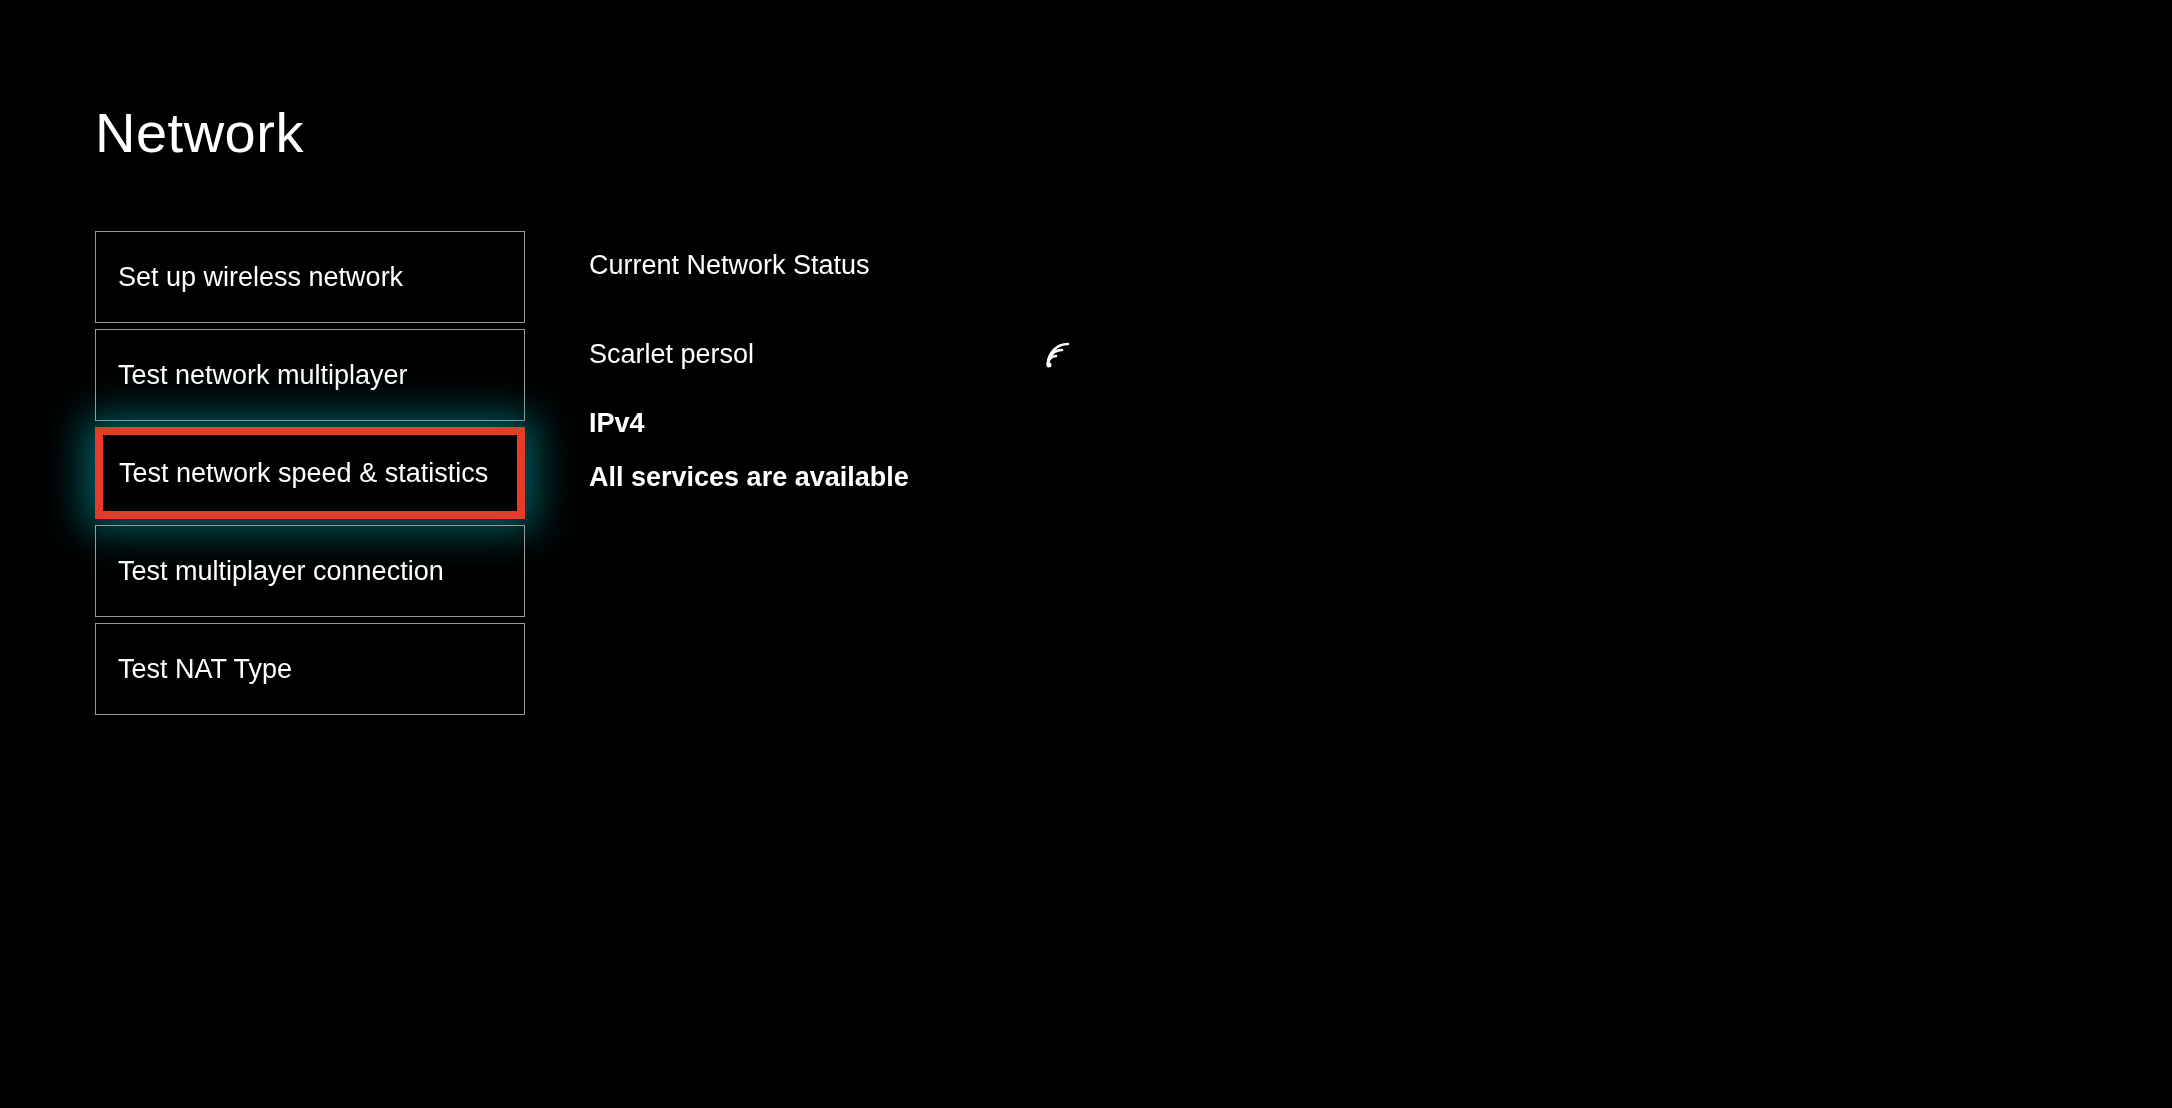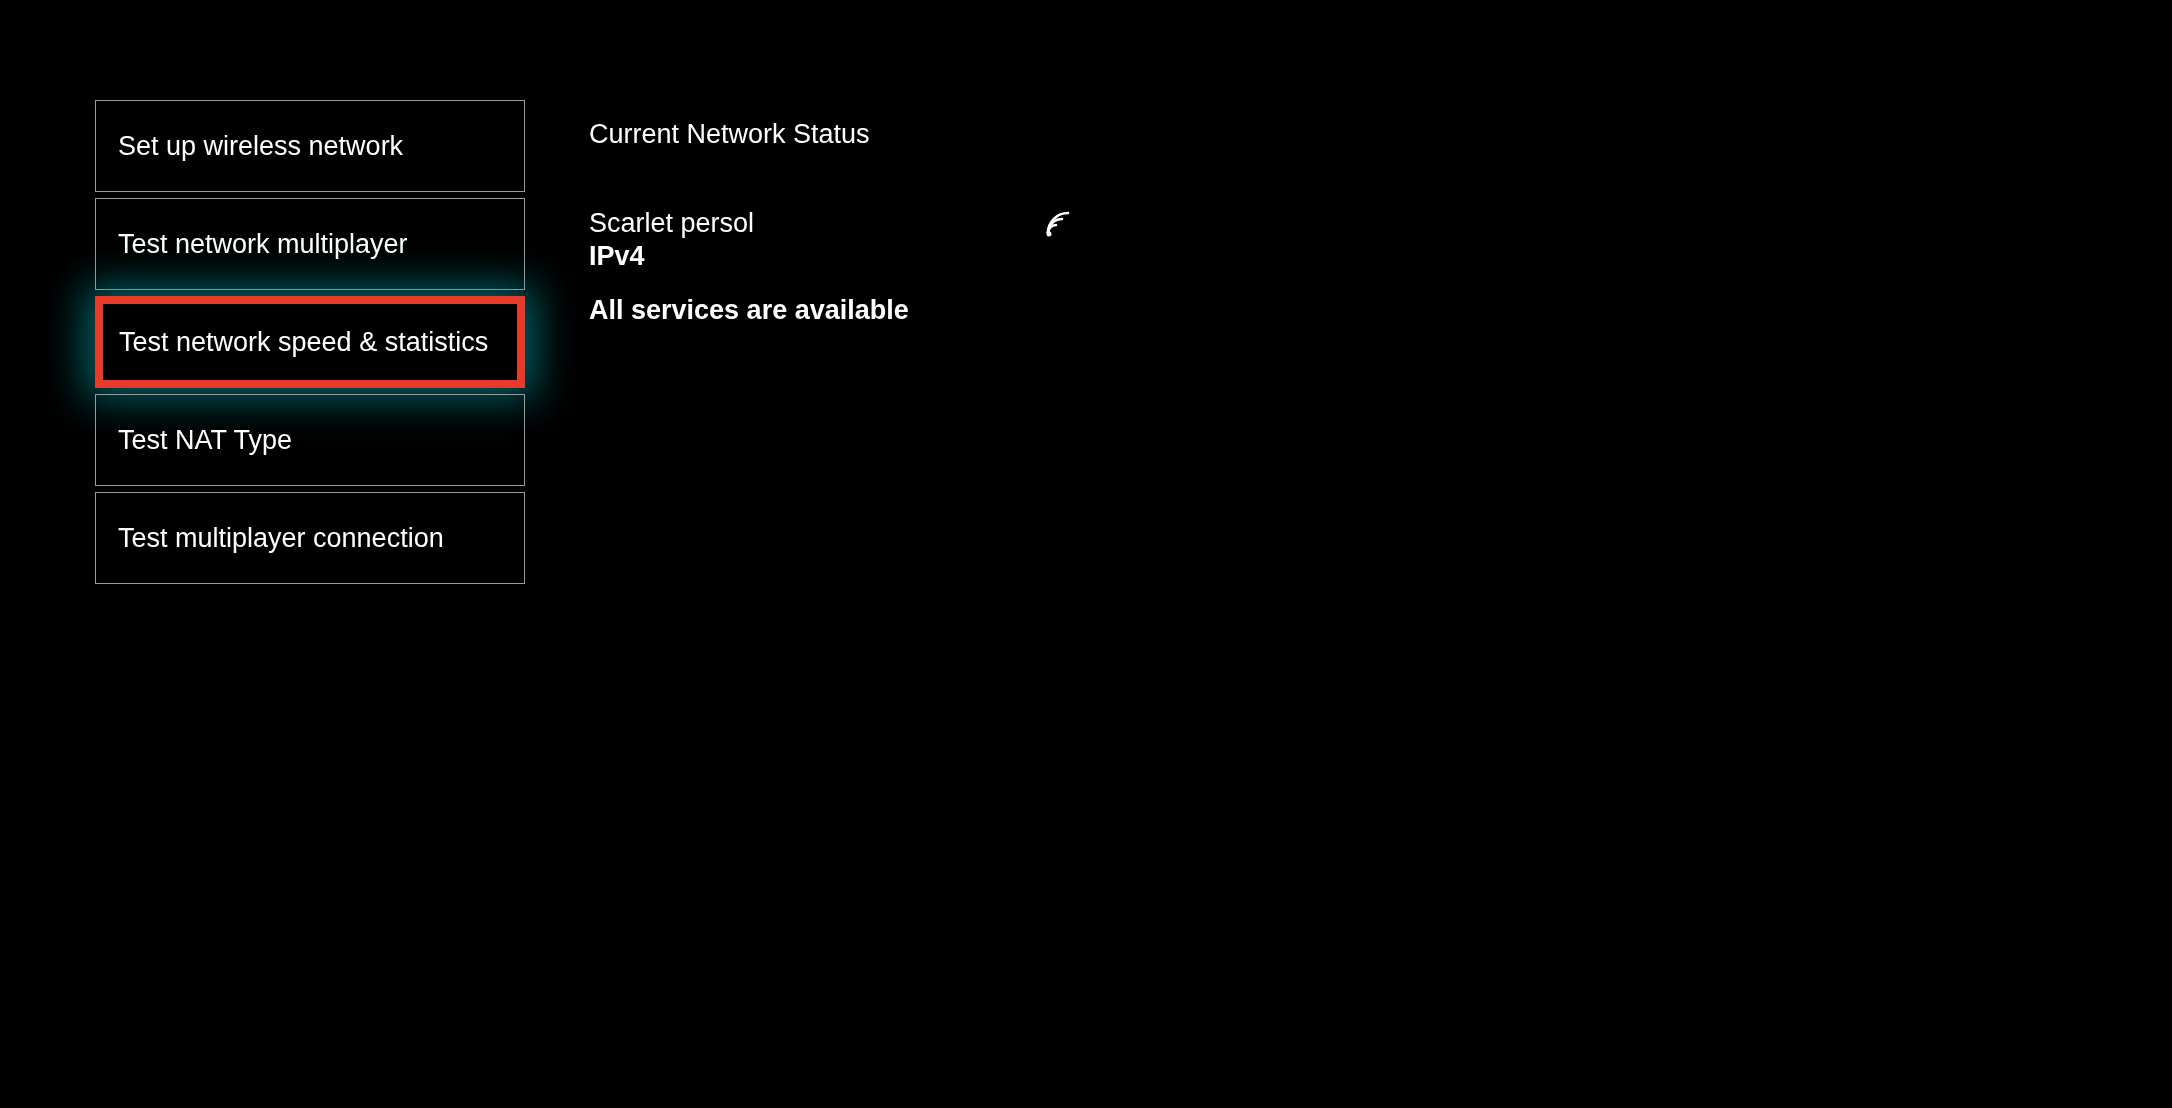--- a/index.html
+++ b/index.html
@@ -58,55 +58,57 @@
       font-weight: 300;
       line-height: 1.2;
     }
     .status-heading {
       margin-bottom: 57px;
     }
     .status-network-row {
       display: flex;
       align-items: center;
       justify-content: space-between;
+      margin-bottom: 36px;
       padding-right: 30px;
     }
     .status-line {
       margin-bottom: 22px;
       font-weight: bold;
     }
     .wifi-icon {
       width: 34px;
       height: 30px;
       display: inline-block;
     }
     .wifi-icon svg { width: 100%; height: 100%; }
   </style>
 </head>
 <body>
 
 <div class="page">
+  <h1 class="page-title">Network</h1>
 
   <div class="content">
 
     <div class="column">
       <button class="menu-item">
         <span>Set up wireless network</span>
       </button>
       <button class="menu-item">
         <span>Test network multiplayer</span>
       </button>
       <button class="menu-item highlighted">
         <span>Test network speed &amp; statistics</span>
       </button>
       <button class="menu-item">
-        <span>Test NAT Type</span>
+        <span>Test multiplayer connection</span>
       </button>
       <button class="menu-item">
-        <span>Test multiplayer connection</span>
+        <span>Test NAT Type</span>
       </button>
     </div>
 
 
     <div class="status-panel">
       <div class="status-heading">Current Network Status</div>
       <div class="status-network-row">
         <span>Scarlet persol</span>
         <span class="wifi-icon">
           <svg viewBox="0 0 34 30">

